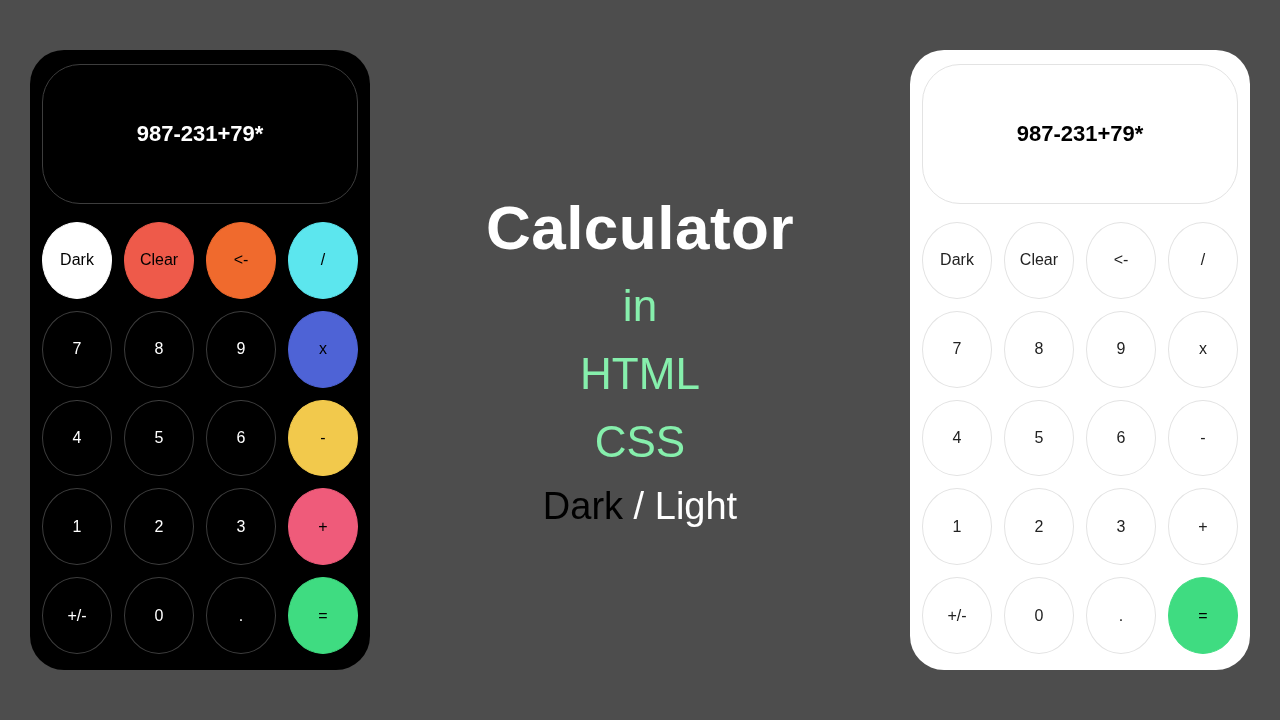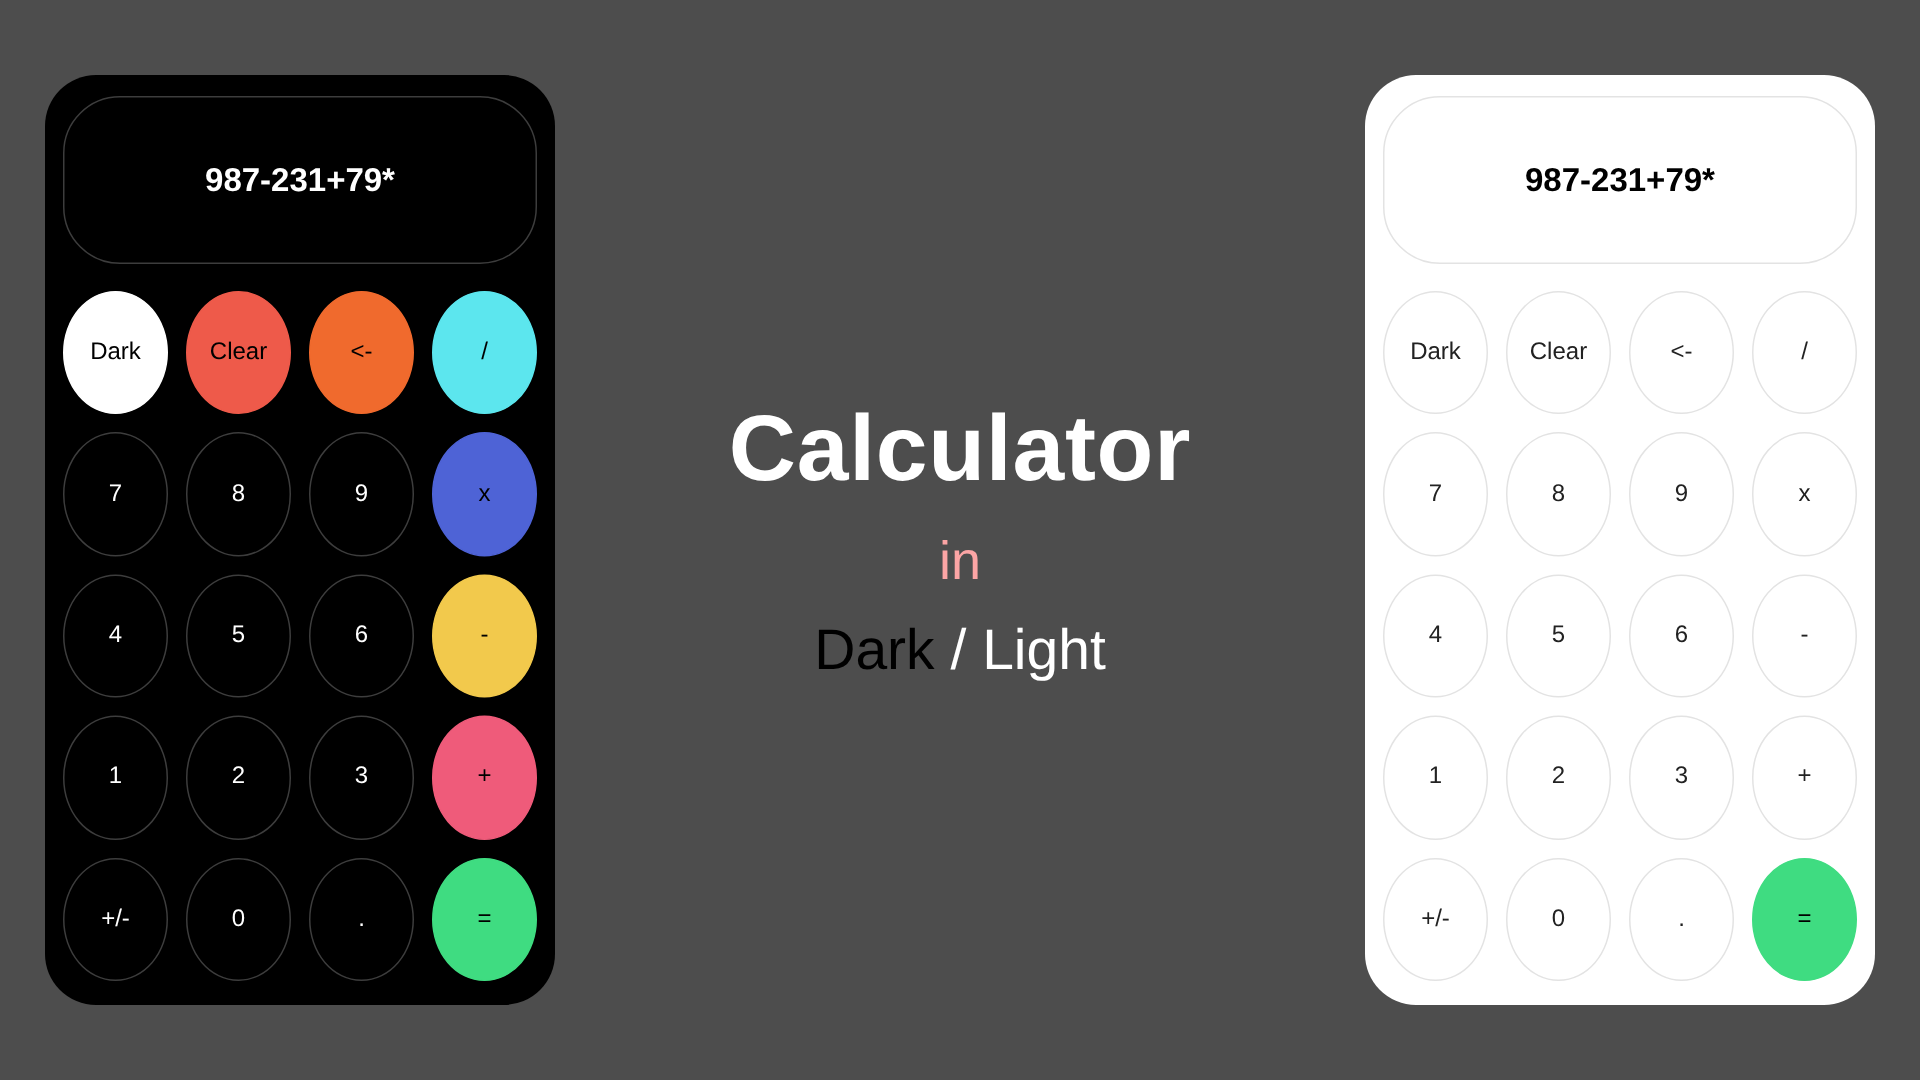--- a/index.html
+++ b/index.html
@@ -20,21 +20,21 @@
     border-radius: 34px;
     padding: 14px 12px 16px 12px;
     display: flex;
     flex-direction: column;
   }
   .calc-dark  { background: #000; color: #fff; }
   .calc-light { background: #fff; color: #000; }
 
   
   .display {
-    height: 112px;
+    height: 140px;
     border-radius: 38px;
     display: flex;
     align-items: center;
     justify-content: center;
     font-size: 22px;
     font-weight: 700;
     margin-bottom: 18px;
     border: 1px solid transparent;
   }
   .calc-dark  .display { background:#000; color:#fff; border-color:#3d3d3d; }
@@ -73,21 +73,21 @@
 
   
   .title-stack {
     display: flex;
     flex-direction: column;
     align-items: center;
     gap: 18px;
     text-align: center;
   }
   .t-main   { font-size: 62px; font-weight: 800; color:#fff; letter-spacing: .5px;}
-  .t-sub    { font-size: 36px; font-weight: 400; color:#fca5a5; }
+  .t-sub    { font-size: 44px; font-weight: 400; color:#86efac; }
   .t-mode   { font-size: 38px; font-weight: 400; color:#fff; }
   .t-mode .dark-word  { color:#000; }
   .t-mode .light-word { color:#fff; }
 </style>
 </head>
 <body>
 
 <div class="calc calc-dark">
   <div class="display">987-231+79*</div>
   <div class="pad">
@@ -114,20 +114,22 @@
     <div class="key">+/-</div>
     <div class="key">0</div>
     <div class="key">.</div>
     <div class="key k-eq">=</div>
   </div>
 </div>
 
 <div class="title-stack">
   <div class="t-main">Calculator</div>
   <div class="t-sub">in</div>
+  <div class="t-sub">HTML</div>
+  <div class="t-sub">CSS</div>
   <div class="t-mode">
     <span class="dark-word">Dark</span><span> / </span><span class="light-word">Light</span>
   </div>
 </div>
 
 <div class="calc calc-light">
   <div class="display">987-231+79*</div>
   <div class="pad">
     <div class="key">Dark</div>
     <div class="key">Clear</div>

